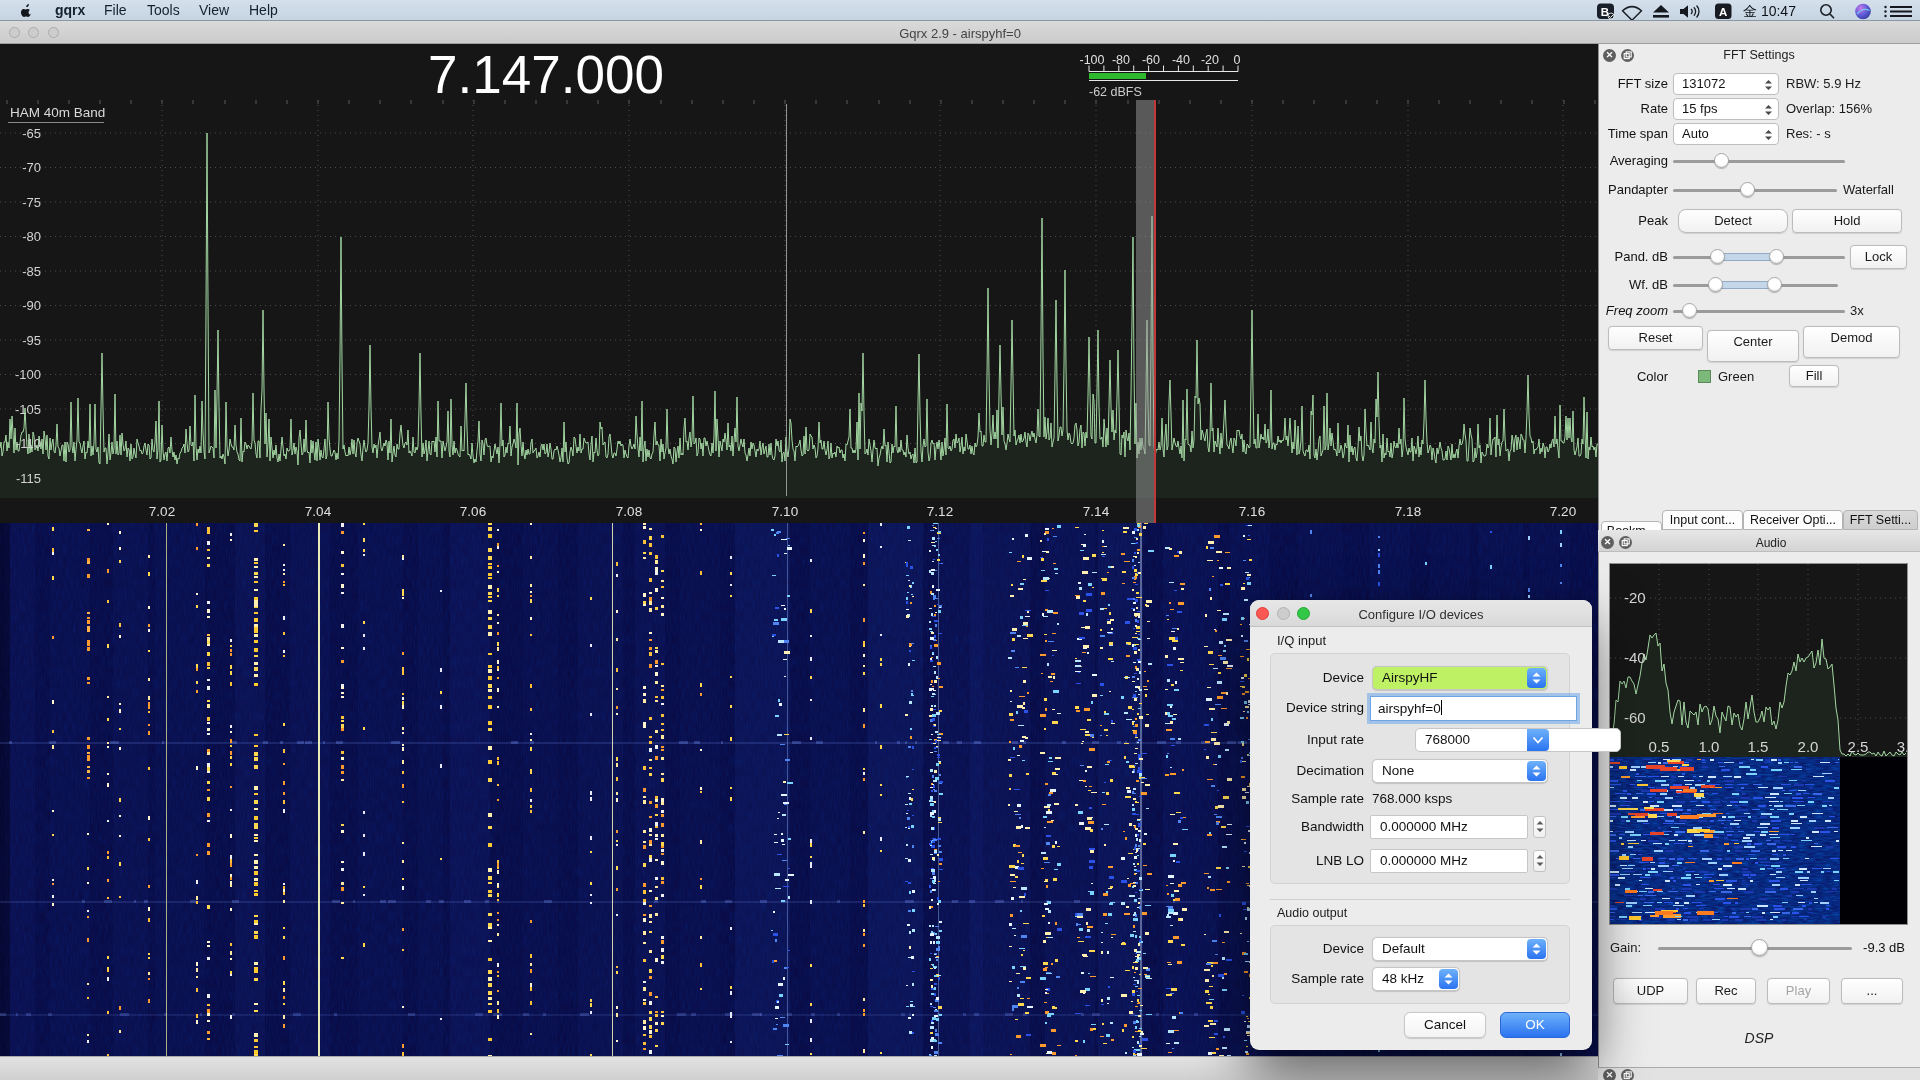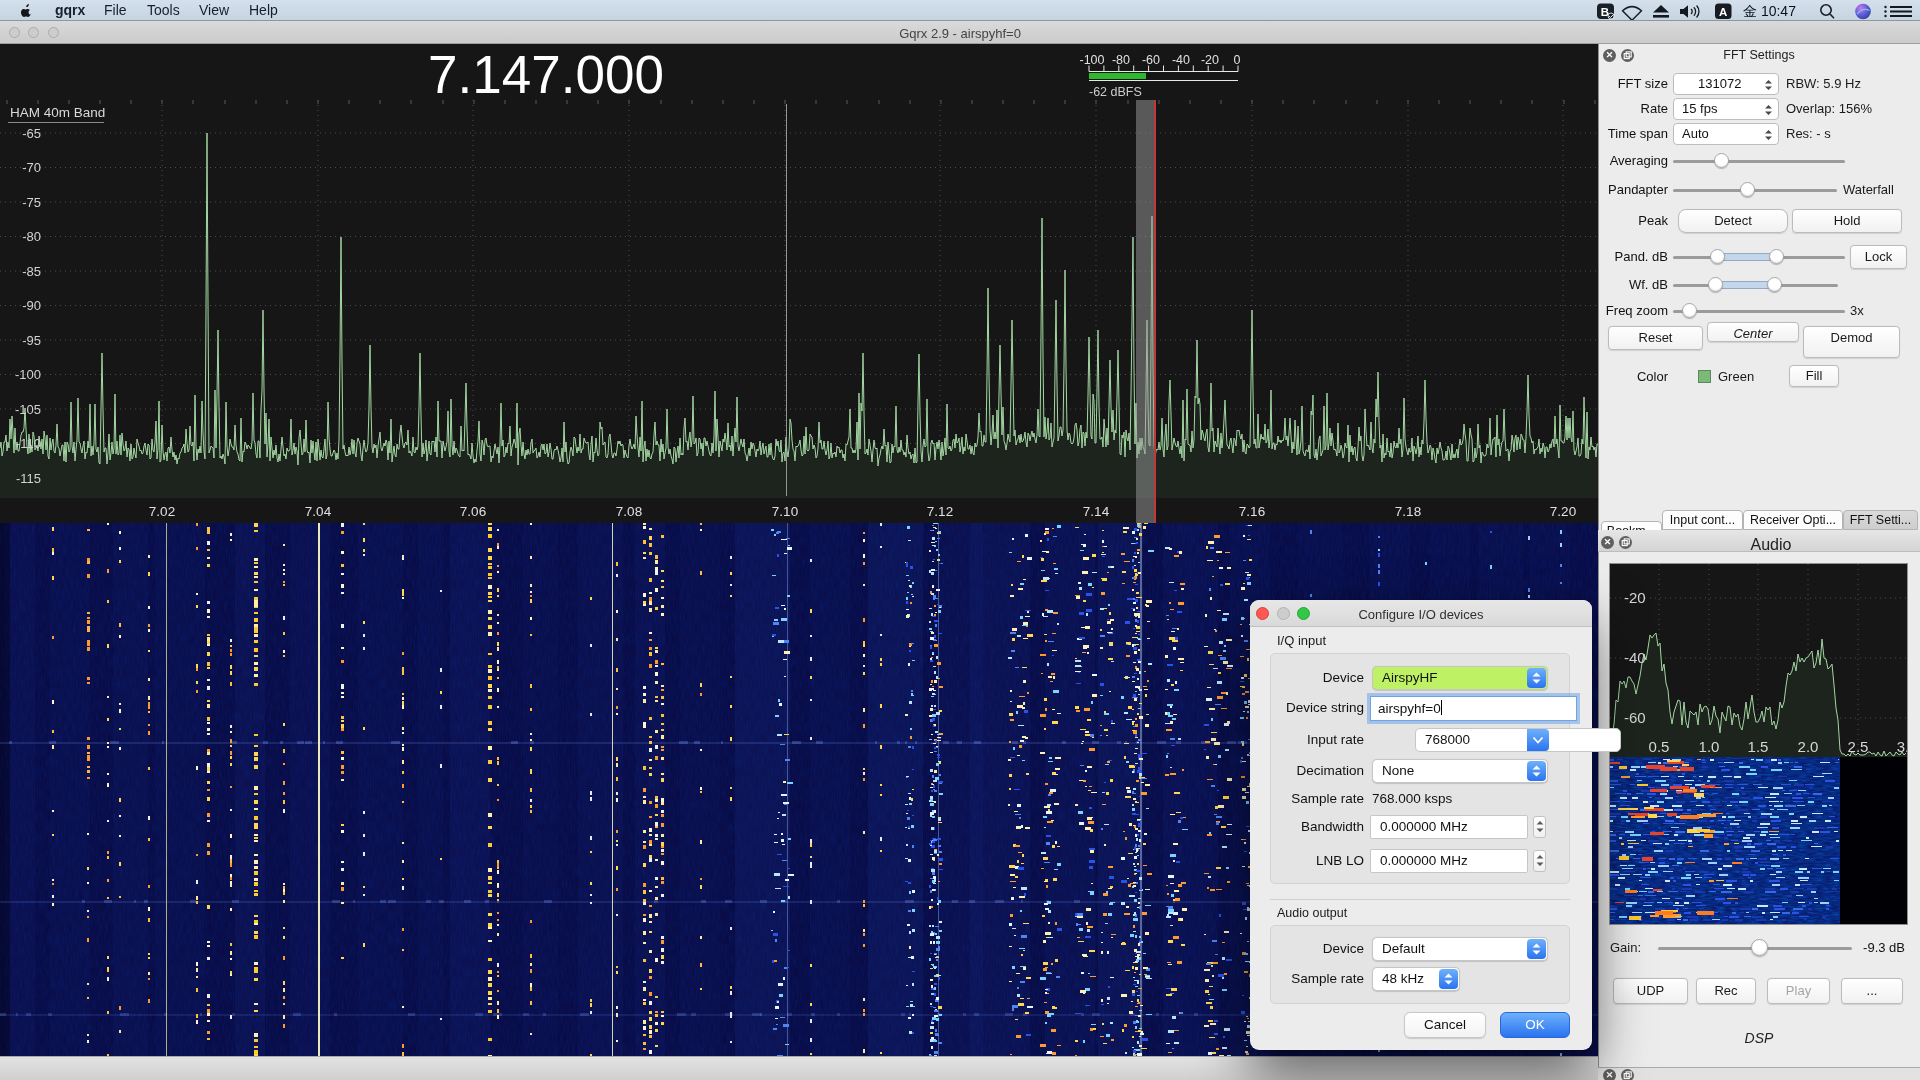--- a/index.html
+++ b/index.html
@@ -409,21 +409,21 @@
 <div class="ab" style="left:0;top:1056px;width:1920px;height:24px;background:linear-gradient(#e2e2e2,#cfcfcf);border-top:1px solid #a8a8a8;"></div>
 <div class="ab" style="left:1598px;top:44px;width:322px;height:1036px;background:#ececec;border-left:1px solid #8f8f8f;"></div>
 <div class="dockbtn" style="left:1603px;top:49px;">✕</div>
 <svg class="ab" style="left:1621px;top:49px" width="13" height="13">
     <circle cx="6.5" cy="6.5" r="6.5" fill="#5f5f5f"></circle>
     <rect x="3.2" y="4.6" width="5" height="5" fill="none" stroke="#fff" stroke-width="1.1"></rect>
     <rect x="5.2" y="2.9" width="5" height="5" fill="none" stroke="#fff" stroke-width="1.1"></rect>
   </svg>
 <div class="ab" style="left:1598px;top:48px;width:322px;height:15px;text-align:center;font-size:12.5px;color:#222;">FFT Settings</div>
 <div class="rlbl" style="left:1560px;top:76px;width:108px;">FFT size</div>
-<div class="combo" style="left:1673px;top:73px;width:106px;height:22px;line-height:20px;padding-left:24px;">131072<svg class="ab" style="right:5px;top:5px" width="9" height="12">
+<div class="combo" style="left:1673px;top:73px;width:106px;height:22px;line-height:20px;padding-left:8px;">131072<svg class="ab" style="right:5px;top:5px" width="9" height="12">
       <path d="M1 4.5 4.5 1 8 4.5z M1 7.5 4.5 11 8 7.5z" fill="#4a4a4a"></path>
     </svg></div>
 <div class="lbl" style="left:1786px;top:76px;">RBW: 5.9 Hz</div>
 <div class="rlbl" style="left:1560px;top:101px;width:108px;">Rate</div>
 <div class="combo" style="left:1673px;top:98px;width:106px;height:22px;line-height:20px;padding-left:8px;">15 fps<svg class="ab" style="right:5px;top:5px" width="9" height="12">
       <path d="M1 4.5 4.5 1 8 4.5z M1 7.5 4.5 11 8 7.5z" fill="#4a4a4a"></path>
     </svg></div>
 <div class="lbl" style="left:1786px;top:101px;">Overlap: 156%</div>
 <div class="rlbl" style="left:1560px;top:126px;width:108px;">Time span</div>
 <div class="combo" style="left:1673px;top:123px;width:106px;height:22px;line-height:20px;padding-left:8px;">Auto<svg class="ab" style="right:5px;top:5px" width="9" height="12">
@@ -444,43 +444,43 @@
 <div class="trk" style="left:1673px;top:256px;width:172px;"></div>
 <div class="ab" style="left:1718px;top:253px;width:60px;height:8px;background:#c3d6ea;border:1px solid #93aac2;border-radius:3px;"></div>
 <div class="hdl" style="left:1710px;top:249px;"></div>
 <div class="hdl" style="left:1769px;top:249px;"></div>
 <div class="btn" style="left:1850px;top:245px;width:57px;height:24px;line-height:22px;">Lock</div>
 <div class="rlbl" style="left:1560px;top:277px;width:108px;">Wf. dB</div>
 <div class="trk" style="left:1673px;top:284px;width:165px;"></div>
 <div class="ab" style="left:1716px;top:281px;width:59px;height:8px;background:#c3d6ea;border:1px solid #93aac2;border-radius:3px;"></div>
 <div class="hdl" style="left:1708px;top:277px;"></div>
 <div class="hdl" style="left:1767px;top:277px;"></div>
-<div class="rlbl" style="left:1560px;top:303px;width:108px;">Freq zoom</div>
+<div class="rlbl" style="left:1560px;top:303px;width:108px;font-style:italic;">Freq zoom</div>
 <div class="trk" style="left:1673px;top:310px;width:172px;"></div>
 <div class="hdl" style="left:1682px;top:303px;"></div>
 <div class="lbl" style="left:1850px;top:303px;">3x</div>
 <div class="btn" style="left:1608px;top:326px;width:95px;height:24px;line-height:22px;">Reset</div>
-<div class="btn" style="left:1707px;top:322px;width:92px;height:20px;line-height:22px;font-style:italic;">Center</div>
+<div class="btn" style="left:1707px;top:330px;width:92px;height:32px;line-height:22px;">Center</div>
 <div class="btn" style="left:1803px;top:326px;width:97px;height:32px;line-height:22px;">Demod</div>
 <div class="rlbl" style="left:1560px;top:369px;width:108px;">Color</div>
 <div class="ab" style="left:1698px;top:370px;width:13px;height:13px;background:#7cb87a;border:1px solid #5b8a5a;"></div>
 <div class="lbl" style="left:1718px;top:369px;">Green</div>
 <div class="btn" style="left:1789px;top:365px;width:50px;height:22px;line-height:20px;">Fill</div>
 <div class="ab" style="left:1601px;top:521px;width:61px;height:24px;background:linear-gradient(#fdfdfd,#fdfdfd);border:1px solid #b4b4b4;border-radius:4px 4px 0 0;font-size:12.5px;color:#111;text-align:center;line-height:19px;white-space:nowrap;overflow:hidden;">Bookm...</div>
 <div class="ab" style="left:1662px;top:510px;width:81px;height:20px;background:linear-gradient(#fdfdfd,#fdfdfd);border:1px solid #b4b4b4;border-radius:4px 4px 0 0;font-size:12.5px;color:#111;text-align:center;line-height:19px;white-space:nowrap;overflow:hidden;">Input cont...</div>
 <div class="ab" style="left:1743px;top:510px;width:100px;height:20px;background:linear-gradient(#fdfdfd,#fdfdfd);border:1px solid #b4b4b4;border-radius:4px 4px 0 0;font-size:12.5px;color:#111;text-align:center;line-height:19px;white-space:nowrap;overflow:hidden;">Receiver Opti...</div>
 <div class="ab" style="left:1843px;top:510px;width:75px;height:20px;background:linear-gradient(#dadada,#cecece);border:1px solid #b4b4b4;border-radius:4px 4px 0 0;font-size:12.5px;color:#111;text-align:center;line-height:19px;white-space:nowrap;overflow:hidden;">FFT Setti...</div>
 <div class="ab" style="left:1598px;top:530px;width:322px;height:22px;background:linear-gradient(#e6e6e6,#d4d4d4);border-bottom:1px solid #bdbdbd;"></div>
 <div class="dockbtn" style="left:1601px;top:536px;">✕</div>
 <svg class="ab" style="left:1619px;top:536px" width="13" height="13">
     <circle cx="6.5" cy="6.5" r="6.5" fill="#5f5f5f"></circle>
     <rect x="3.2" y="4.6" width="5" height="5" fill="none" stroke="#fff" stroke-width="1.1"></rect>
     <rect x="5.2" y="2.9" width="5" height="5" fill="none" stroke="#fff" stroke-width="1.1"></rect>
   </svg>
-<div class="ab" style="left:1598px;top:536px;width:322px;height:15px;text-align:center;font-size:16px;color:#222;padding-left:24px;">Audio</div>
+<div class="ab" style="left:1598px;top:536px;width:322px;height:15px;text-align:center;font-size:12px;color:#222;padding-left:24px;">Audio</div>
 <div class="ab" style="left:1609px;top:563px;width:299px;height:362px;border:1px solid #909090;background:#111;"></div>
 <div class="lbl" style="left:1610px;top:940px;">Gain:</div>
 <div class="trk" style="left:1658px;top:947px;width:194px;"></div>
 <div class="ab" style="left:1751px;top:939px;width:17px;height:17px;border-radius:50%;background:radial-gradient(circle at 50% 35%,#fff 55%,#dcdcdc);border:1px solid #a7a7a7;box-shadow:0 1px 2px rgba(0,0,0,0.3);"></div>
 <div class="rlbl" style="left:1795px;top:940px;width:110px;">-9.3 dB</div>
 <div class="btn" style="left:1613px;top:978px;width:75px;height:26px;line-height:24px;">UDP</div>
 <div class="btn" style="left:1696px;top:978px;width:60px;height:26px;line-height:24px;">Rec</div>
 <div class="btn" style="left:1767px;top:978px;width:63px;height:26px;line-height:24px;color:#a5a5a5;">Play</div>
 <div class="btn" style="left:1841px;top:978px;width:62px;height:26px;line-height:24px;">...</div>
 <div class="ab" style="left:1598px;top:1030px;width:322px;text-align:center;font-size:14px;font-style:italic;color:#222;">DSP</div>

